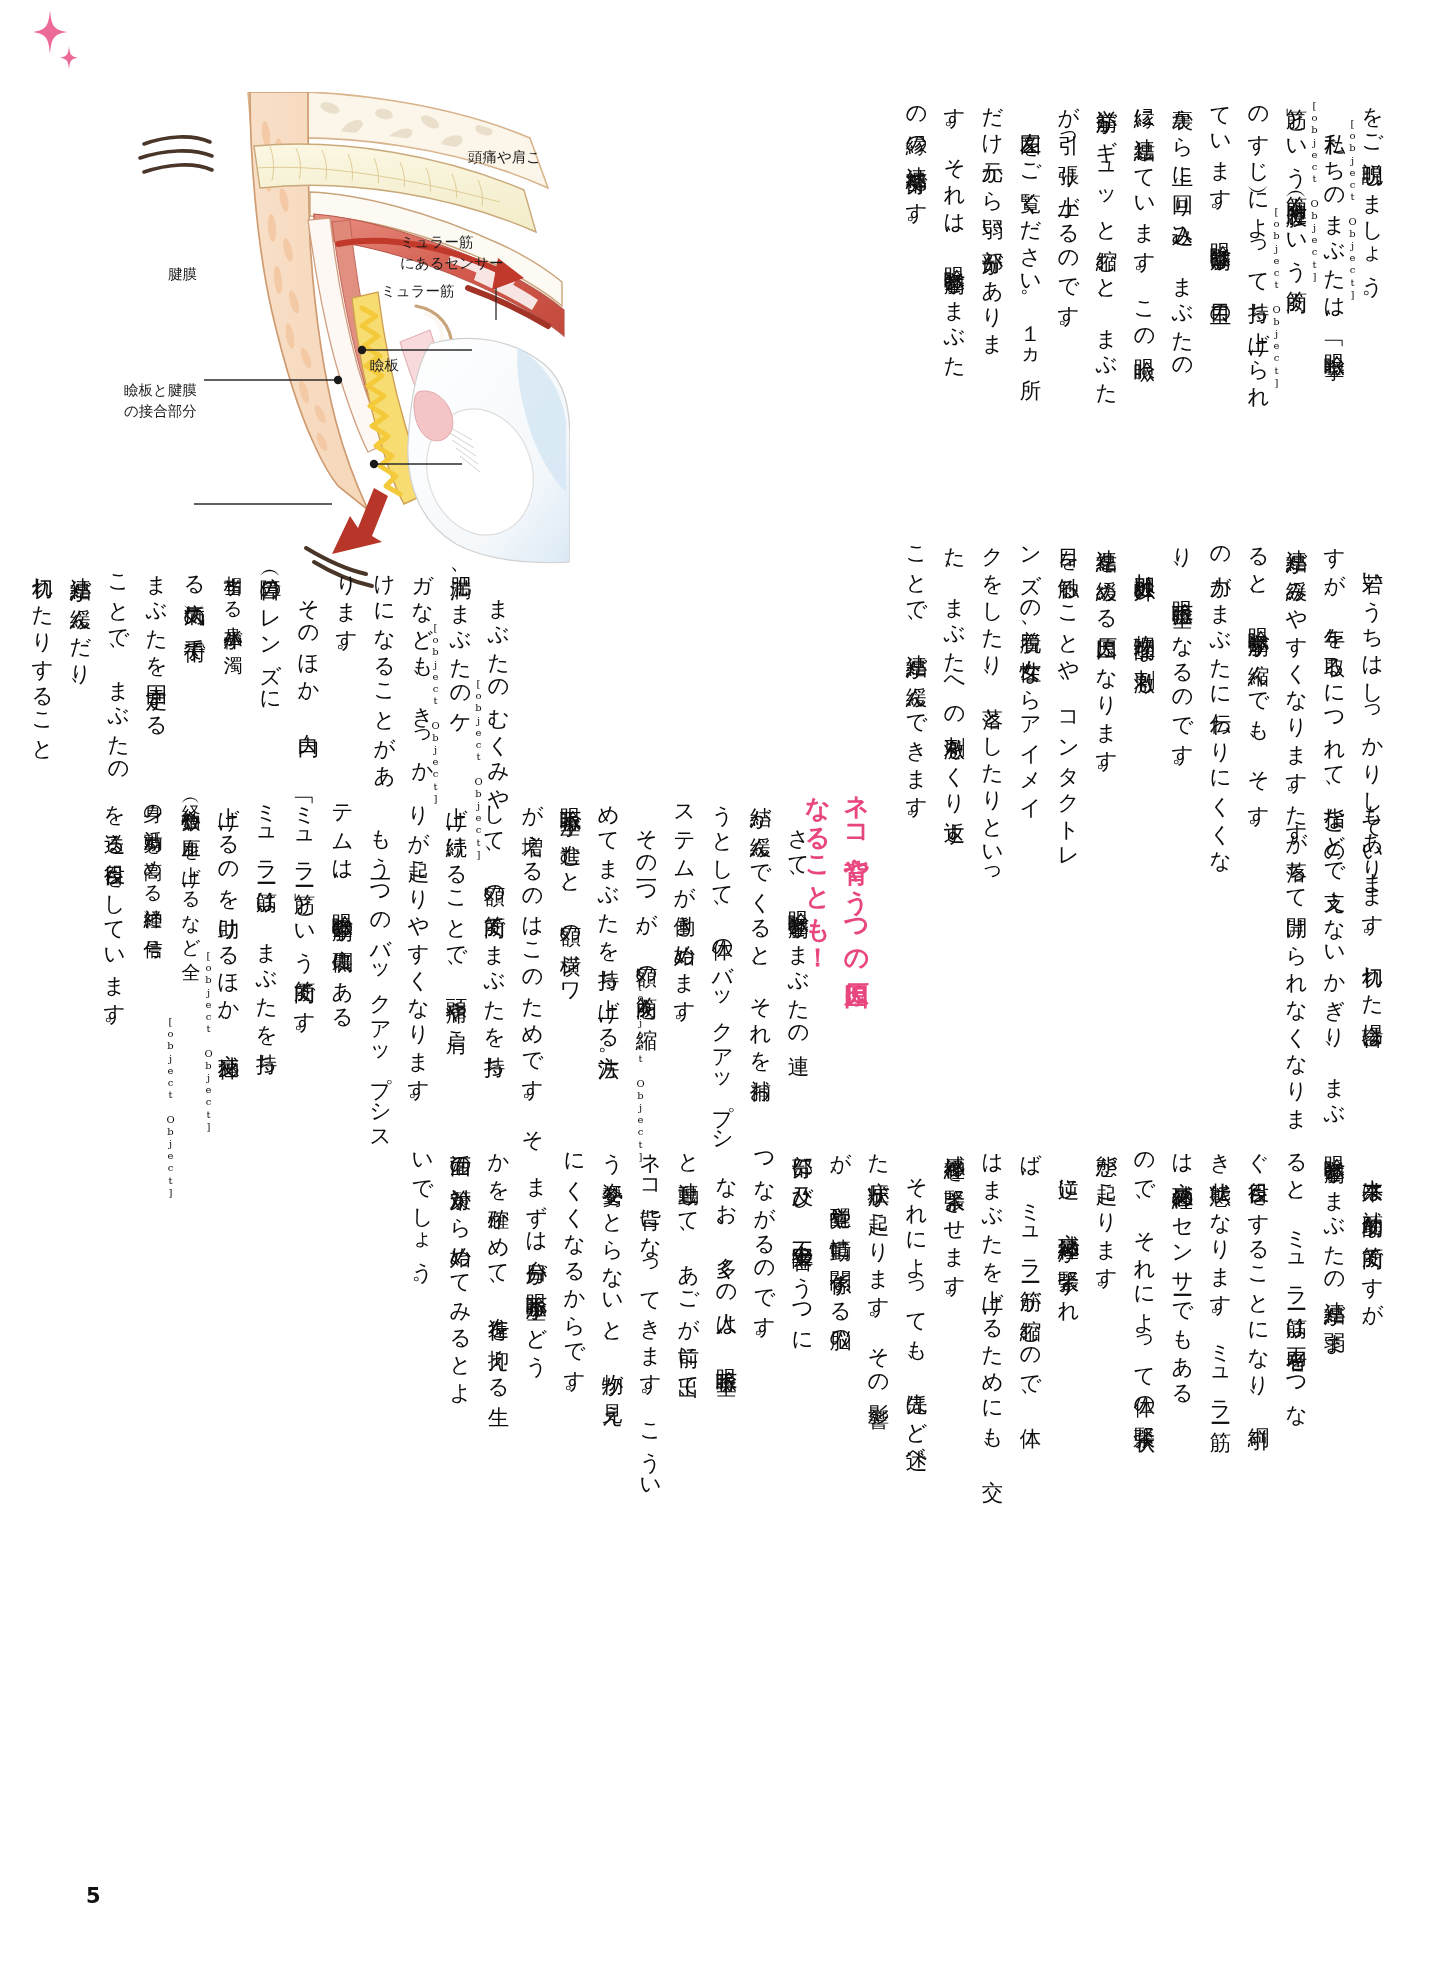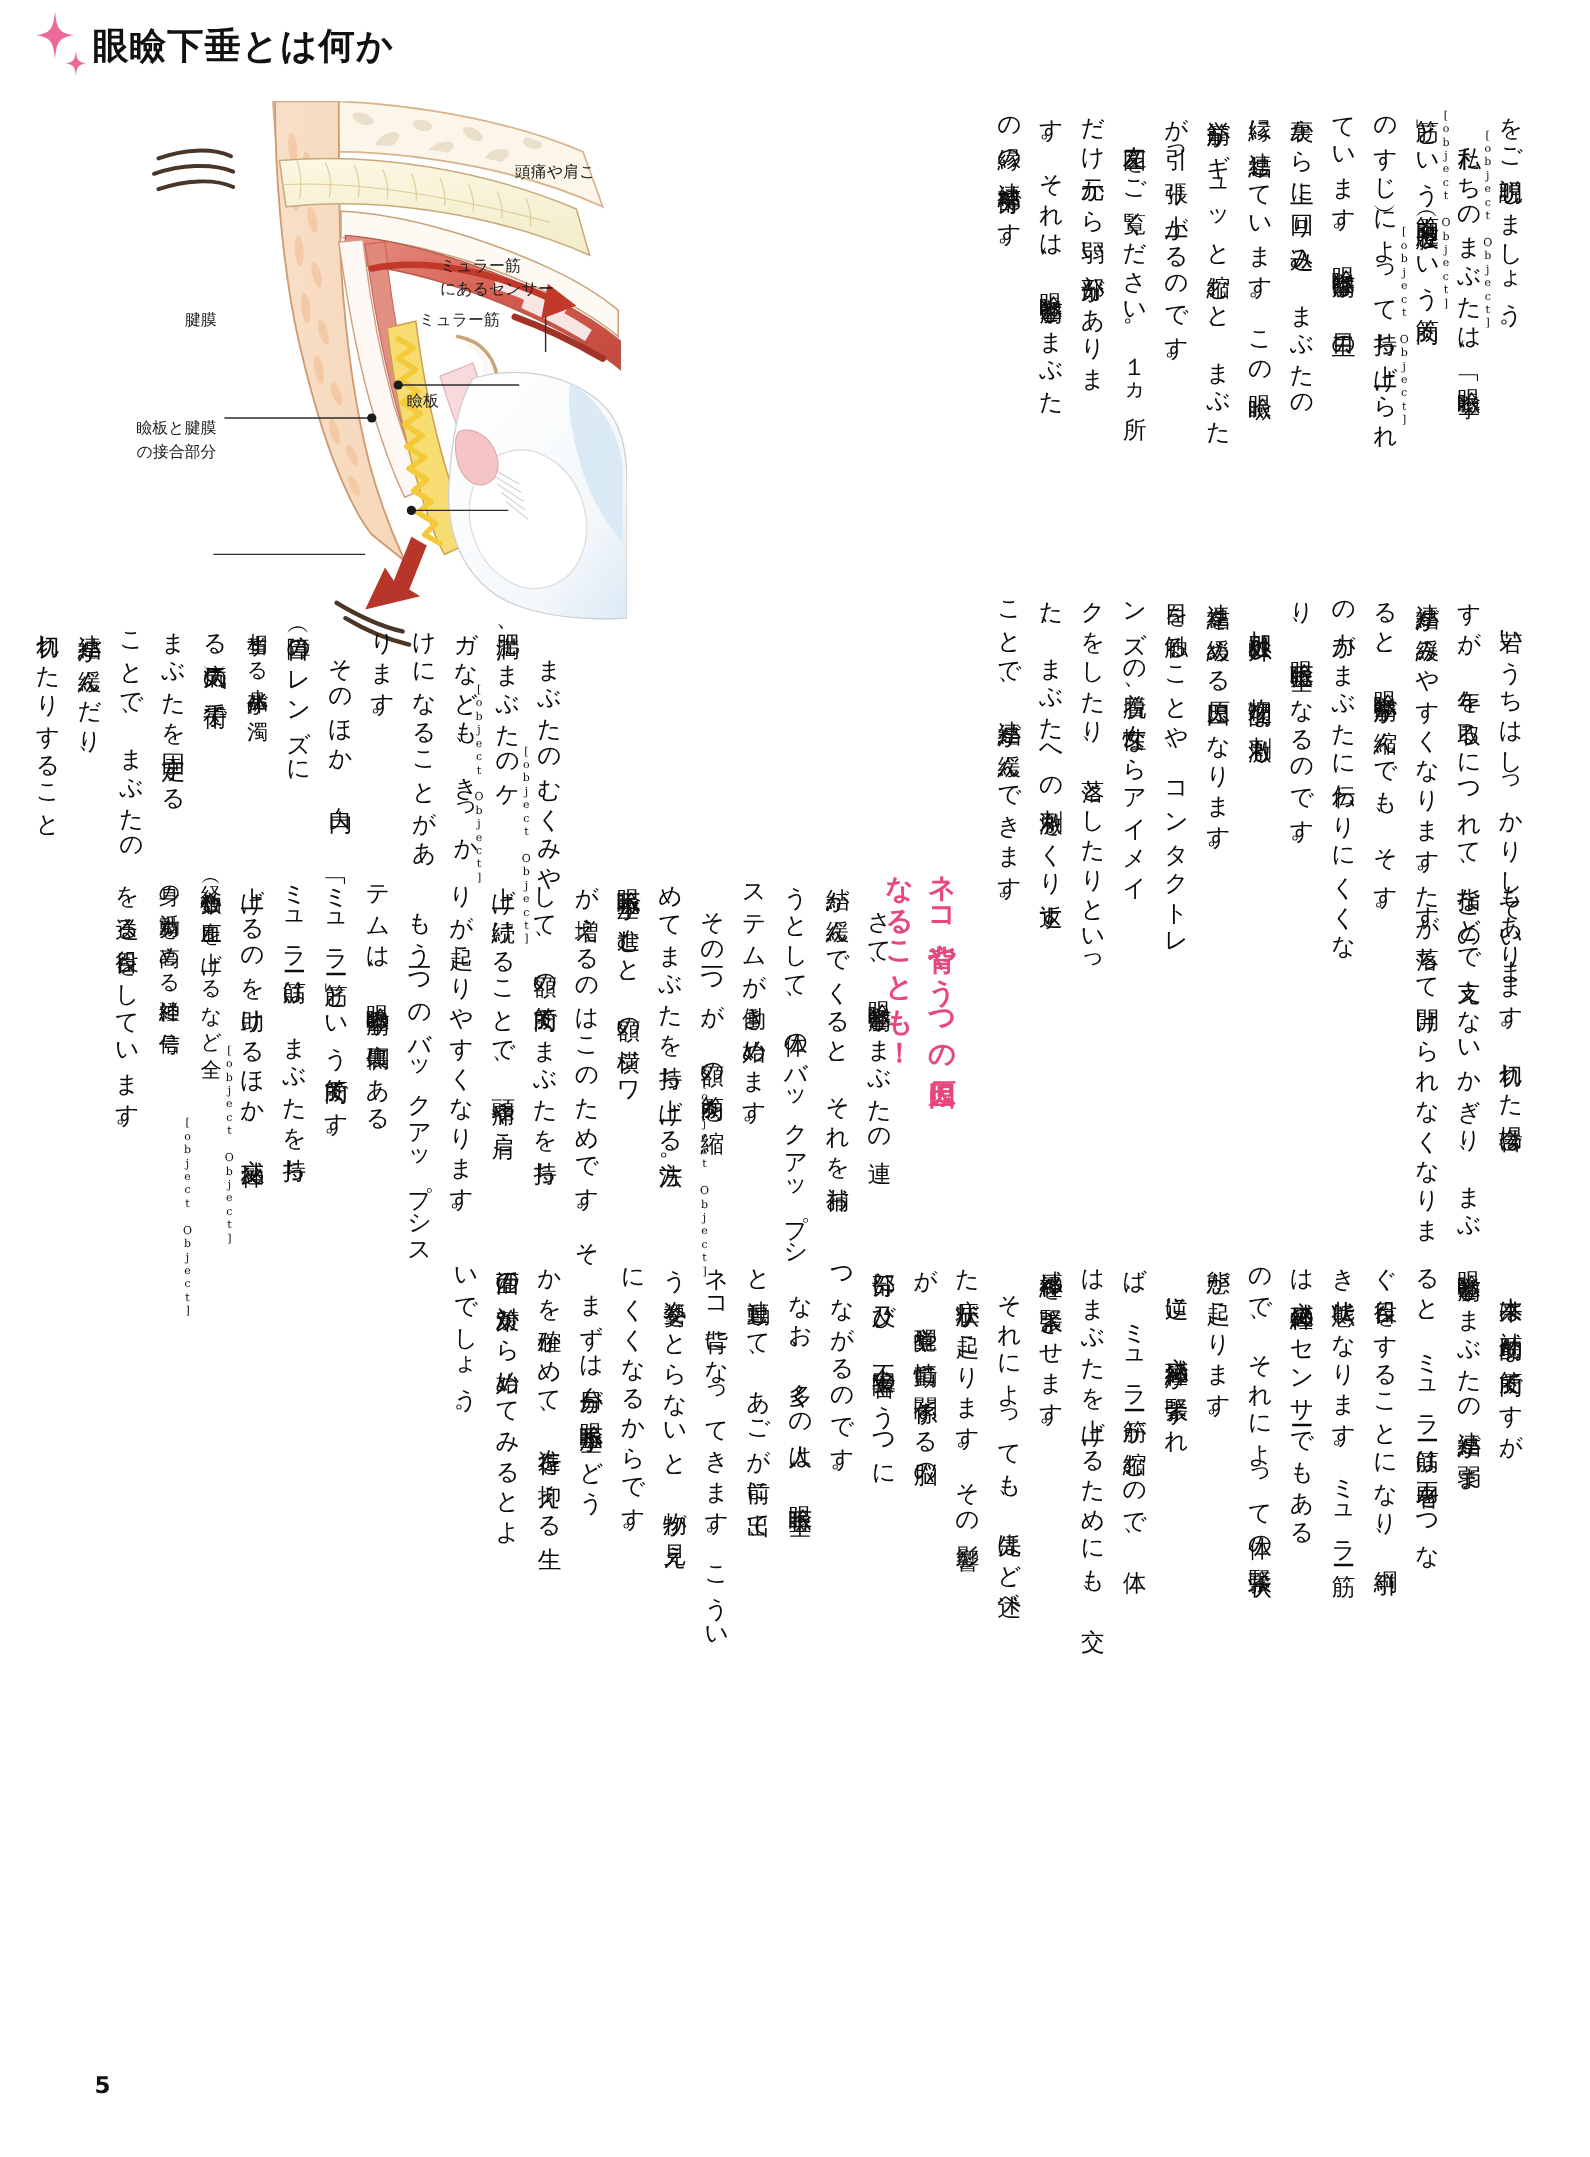--- a/index.html
+++ b/index.html
@@ -114,21 +114,20 @@
 </head>
 <body>
 
 <div id="header">
 
   <svg id="sparkle-icon" viewBox="0 0 62 64">
     <path d="M28 2 C29.5 17 31 22 45 24 C31 26 29.5 31 28 46 C26.5 31 25 26 11 24 C25 22 26.5 17 28 2 Z" fill="#ec6a9a"></path>
     <path d="M47 38 C47.8 46 48.6 48.6 56 49.7 C48.6 50.8 47.8 53.4 47 61.4 C46.2 53.4 45.4 50.8 38 49.7 C45.4 48.6 46.2 46 47 38 Z" fill="#ec6a9a"></path>
   </svg>
 
-  <div id="page-title">眼瞼下垂とは何か</div>
 </div>
 
 <div id="figure-block">
 
   <svg id="figure-canvas" viewBox="0 0 470 560">
     <defs>
       <linearGradient id="gFat" x1="0" y1="0" x2="0" y2="1">
         <stop offset="0%" stop-color="#fbf7e2"></stop>
         <stop offset="100%" stop-color="#f2ecc8"></stop>
       </linearGradient>
@@ -290,21 +289,21 @@
     </g>
   </svg>
 
   <div class="fig-label" style="left:368px; top:56px;">頭痛や肩こ</div>
 
   <div class="fig-label" style="left:300px; top:140px; line-height:1.45;">ミュラー筋
 にあるセンサー</div>
 
   <div class="fig-label" style="left:281px; top:190px;">ミュラー筋</div>
 
-  <div class="fig-label" style="left:68px; top:190px;">腱膜</div>
+  <div class="fig-label" style="left:68px; top:173px;">腱膜</div>
 
   <div class="fig-label" style="left:270px; top:264px;">瞼板</div>
 
   <div class="fig-label" style="left:24px; top:288px; line-height:1.45;">瞼板と腱膜
 の接合部分</div>
 
 </div>
 
 <div class="vcol" style="right:62px;  top:92px;  height:660px;">をご説明しましょう。</div>
 <div class="vcol" style="right:100px; top:92px;  height:660px;">　私たちのまぶたは、「眼瞼挙</div>

